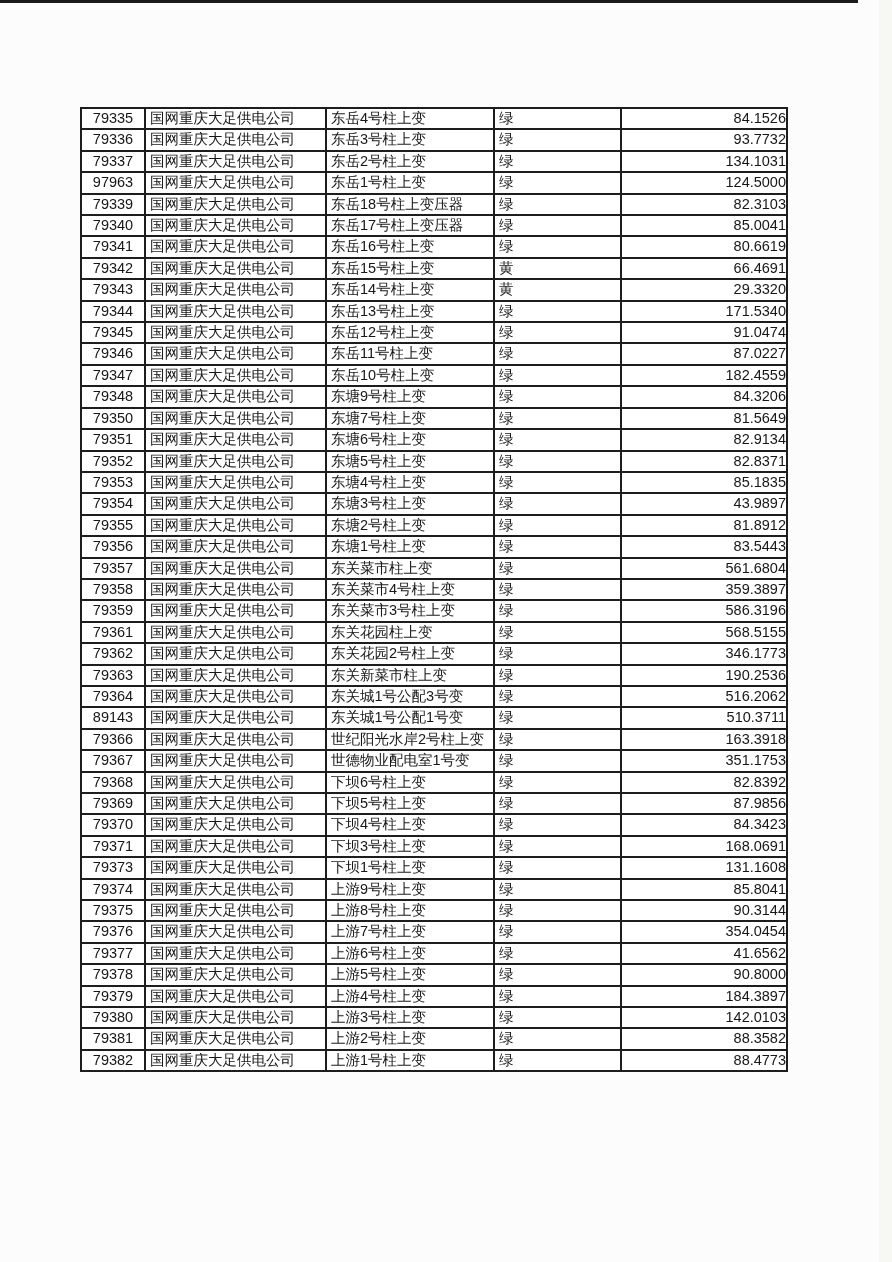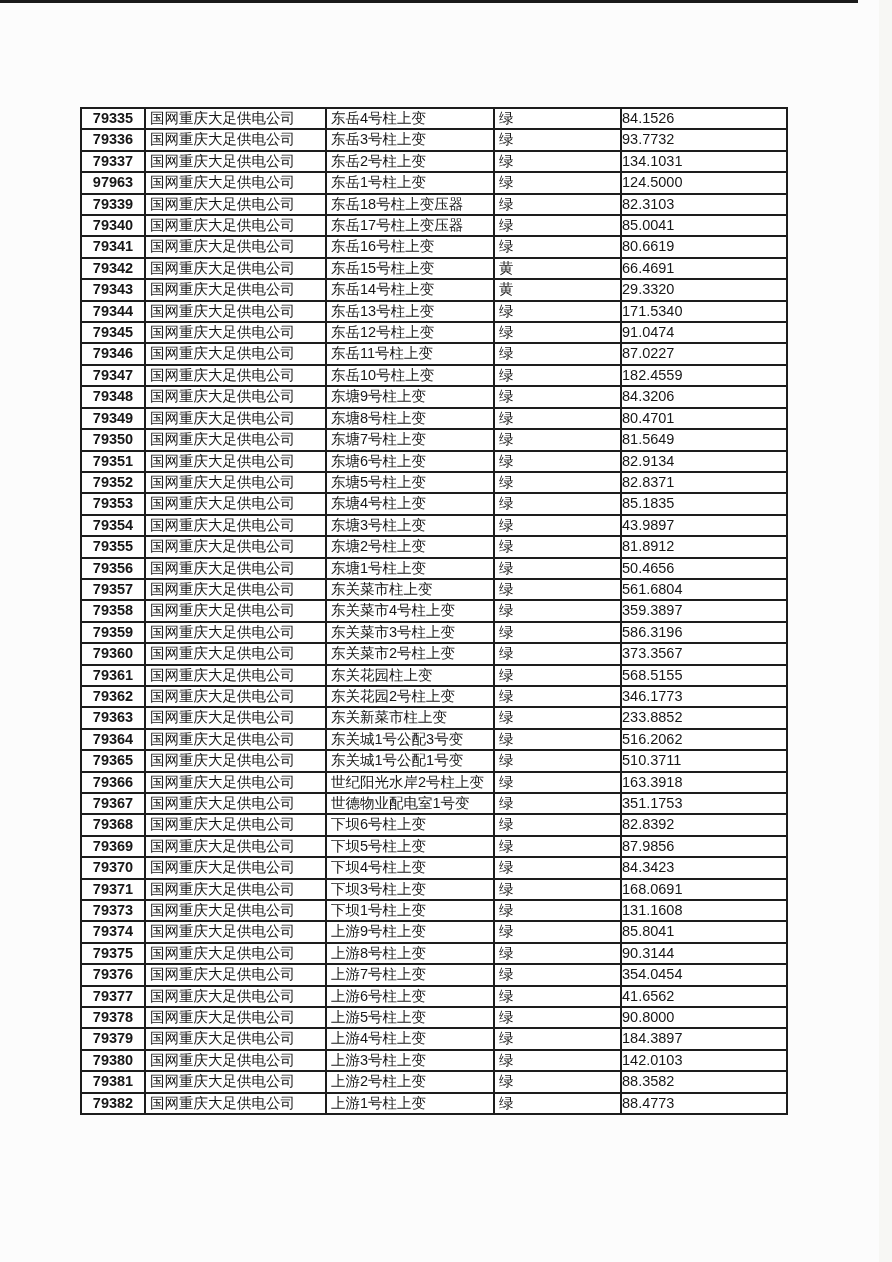--- a/index.html
+++ b/index.html
@@ -49,25 +49,25 @@
     border: 2px solid #1d1d1d;
     height: 19.4px;
     font-size: 14.5px;
     line-height: 19.4px;
     color: #161616;
     padding: 0;
     overflow: hidden;
     white-space: nowrap;
     vertical-align: middle;
   }
-  td:nth-child(1) { text-align: center; font-weight: bold; }
+  td:nth-child(1) { text-align: center; }
   td:nth-child(2),
   td:nth-child(3),
   td:nth-child(4) { text-align: left; padding-left: 4px; }
-  td:nth-child(5) { text-align: left; }
+  td:nth-child(5) { text-align: right; }
 </style>
 </head>
 <body>
 
 <div class="top-bar"></div>
 <div class="right-edge"></div>
 
 <table class="data-table">
   <colgroup>
     <col class="col-record-id">
@@ -169,27 +169,20 @@
         <td>182.4559</td>
       </tr>
       <tr>
         <td>79348</td>
         <td>国网重庆大足供电公司</td>
         <td>东塘9号柱上变</td>
         <td>绿</td>
         <td>84.3206</td>
       </tr>
       <tr>
-        <td>79349</td>
-        <td>国网重庆大足供电公司</td>
-        <td>东塘8号柱上变</td>
-        <td>绿</td>
-        <td>80.4701</td>
-      </tr>
-      <tr>
         <td>79350</td>
         <td>国网重庆大足供电公司</td>
         <td>东塘7号柱上变</td>
         <td>绿</td>
         <td>81.5649</td>
       </tr>
       <tr>
         <td>79351</td>
         <td>国网重庆大足供电公司</td>
         <td>东塘6号柱上变</td>
@@ -222,21 +215,21 @@
         <td>国网重庆大足供电公司</td>
         <td>东塘2号柱上变</td>
         <td>绿</td>
         <td>81.8912</td>
       </tr>
       <tr>
         <td>79356</td>
         <td>国网重庆大足供电公司</td>
         <td>东塘1号柱上变</td>
         <td>绿</td>
-        <td>50.4656</td>
+        <td>83.5443</td>
       </tr>
       <tr>
         <td>79357</td>
         <td>国网重庆大足供电公司</td>
         <td>东关菜市柱上变</td>
         <td>绿</td>
         <td>561.6804</td>
       </tr>
       <tr>
         <td>79358</td>
@@ -246,56 +239,49 @@
         <td>359.3897</td>
       </tr>
       <tr>
         <td>79359</td>
         <td>国网重庆大足供电公司</td>
         <td>东关菜市3号柱上变</td>
         <td>绿</td>
         <td>586.3196</td>
       </tr>
       <tr>
-        <td>79360</td>
-        <td>国网重庆大足供电公司</td>
-        <td>东关菜市2号柱上变</td>
-        <td>绿</td>
-        <td>373.3567</td>
-      </tr>
-      <tr>
         <td>79361</td>
         <td>国网重庆大足供电公司</td>
         <td>东关花园柱上变</td>
         <td>绿</td>
         <td>568.5155</td>
       </tr>
       <tr>
         <td>79362</td>
         <td>国网重庆大足供电公司</td>
         <td>东关花园2号柱上变</td>
         <td>绿</td>
         <td>346.1773</td>
       </tr>
       <tr>
         <td>79363</td>
         <td>国网重庆大足供电公司</td>
         <td>东关新菜市柱上变</td>
         <td>绿</td>
-        <td>233.8852</td>
+        <td>190.2536</td>
       </tr>
       <tr>
         <td>79364</td>
         <td>国网重庆大足供电公司</td>
         <td>东关城1号公配3号变</td>
         <td>绿</td>
         <td>516.2062</td>
       </tr>
       <tr>
-        <td>79365</td>
+        <td>89143</td>
         <td>国网重庆大足供电公司</td>
         <td>东关城1号公配1号变</td>
         <td>绿</td>
         <td>510.3711</td>
       </tr>
       <tr>
         <td>79366</td>
         <td>国网重庆大足供电公司</td>
         <td>世纪阳光水岸2号柱上变</td>
         <td>绿</td>

